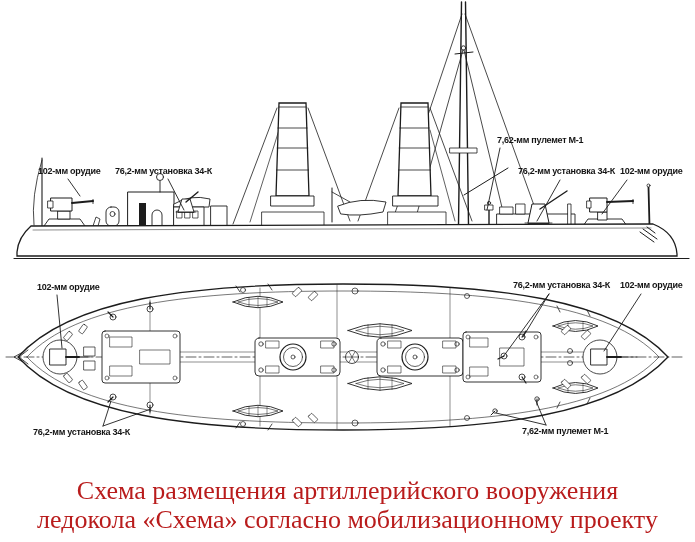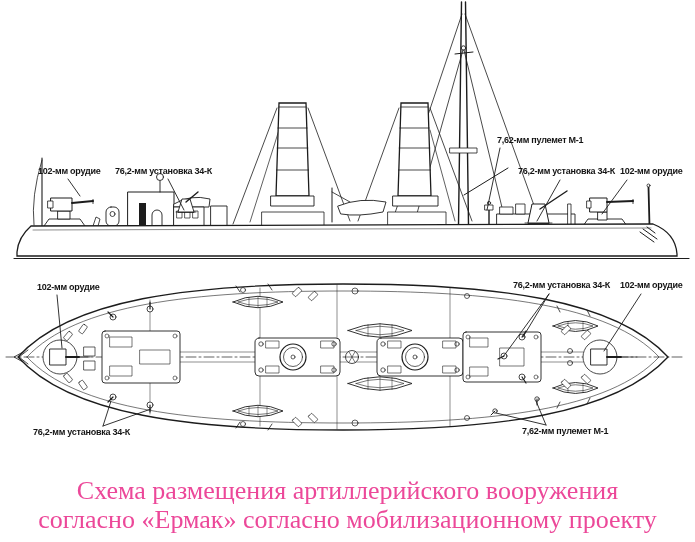--- a/index.html
+++ b/index.html
@@ -371,18 +371,18 @@
 <div class="lbl" style="left:497px;top:135px">7,62-мм пулемет М-1</div>
 <div class="lbl" style="left:518px;top:166px">76,2-мм установка 34-К</div>
 <div class="lbl" style="left:620px;top:166px">102-мм орудие</div>
 
 <div class="lbl" style="left:37px;top:282px">102-мм орудие</div>
 <div class="lbl" style="left:513px;top:280px">76,2-мм установка 34-К</div>
 <div class="lbl" style="left:620px;top:280px">102-мм орудие</div>
 <div class="lbl" style="left:33px;top:427px">76,2-мм установка 34-К</div>
 <div class="lbl" style="left:522px;top:426px">7,62-мм пулемет М-1</div>
 
-<div id="caption" style="color: #ec4899;">
+<div id="caption" style="color: #b91c1c;">
   <div>Схема размещения артиллерийского вооружения</div>
-  <div>согласно «Ермак» согласно мобилизационному проекту</div>
+  <div>ледокола «Схема» согласно мобилизационному проекту</div>
 </div>
 
 </div>
 
 </body></html>

